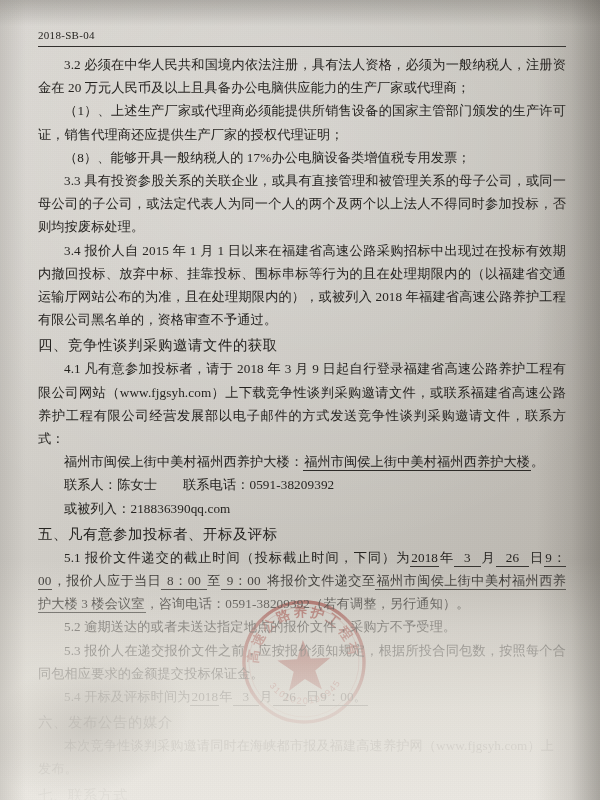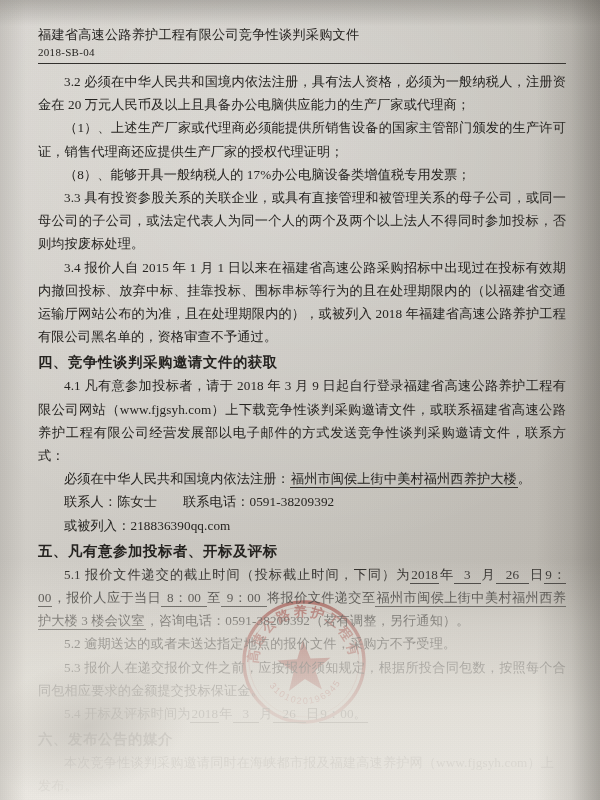--- a/index.html
+++ b/index.html
@@ -113,21 +113,21 @@
     line-height: 23.2px;
     text-align: justify;
     text-justify: inter-ideograph;
     text-indent: 26px;
     letter-spacing: 0.1px;
   }
   h2.sec {
     margin: 2px 0 0 0;
     font-size: 14.4px;
     line-height: 24px;
-    font-weight: bold;
+    font-weight: normal;
     letter-spacing: 0.6px;
     text-indent: 0;
   }
   p.sub {
     margin: 0;
     font-size: 13.2px;
     line-height: 23.2px;
     text-indent: 26px;
     letter-spacing: 0.1px;
   }
@@ -155,34 +155,33 @@
   }
   #seal svg { display: block; }
 </style>
 </head>
 <body>
 
 <div id="page">
 
   <div id="content">
 
-    <div class="hdr-title">福建省高速公路养护工程有限公司竞争性谈判采购文件</div>
     <div class="hdr-code">2018-SB-04</div>
     <div class="hdr-rule"></div>
 
     <p class="para">3.2 必须在中华人民共和国境内依法注册，具有法人资格，必须为一般纳税人，注册资金在 20 万元人民币及以上且具备办公电脑供应能力的生产厂家或代理商；</p>
     <p class="para">（1）、上述生产厂家或代理商必须能提供所销售设备的国家主管部门颁发的生产许可证，销售代理商还应提供生产厂家的授权代理证明；</p>
     <p class="para">（8）、能够开具一般纳税人的 17%办公电脑设备类增值税专用发票；</p>
     <p class="para">3.3 具有投资参股关系的关联企业，或具有直接管理和被管理关系的母子公司，或同一母公司的子公司，或法定代表人为同一个人的两个及两个以上法人不得同时参加投标，否则均按废标处理。</p>
     <p class="para">3.4 报价人自 2015 年 1 月 1 日以来在福建省高速公路采购招标中出现过在投标有效期内撤回投标、放弃中标、挂靠投标、围标串标等行为的且在处理期限内的（以福建省交通运输厅网站公布的为准，且在处理期限内的），或被列入 2018 年福建省高速公路养护工程有限公司黑名单的，资格审查不予通过。</p>
 
     <h2 class="sec">四、竞争性谈判采购邀请文件的获取</h2>
     <p class="para">4.1 凡有意参加投标者，请于 2018 年 3 月 9 日起自行登录福建省高速公路养护工程有限公司网站（www.fjgsyh.com）上下载竞争性谈判采购邀请文件，或联系福建省高速公路养护工程有限公司经营发展部以电子邮件的方式发送竞争性谈判采购邀请文件，联系方式：</p>
 
-    <p class="sub"><span>必须在中华人民共和国境内依法注册：</span><u class="fill">福州市闽侯上街中美村福州西养护大楼</u><span>。</span></p>
+    <p class="sub"><span>福州市闽侯上街中美村福州西养护大楼：</span><u class="fill">福州市闽侯上街中美村福州西养护大楼</u><span>。</span></p>
 
     <p class="sub"><span>联系人：陈女士</span><span class="inline-gap"></span><span>联系电话：</span><span>0591-38209392</span></p>
 
     <p class="sub"><span>或被列入：</span><span>218836390qq.com</span></p>
 
     <h2 class="sec">五、凡有意参加投标者、开标及评标</h2>
 
     <p class="para"><span>5.1 报价文件递交的截止时间（投标截止时间，下同）为</span><u class="fill">2018</u><span>年</span><u class="fill wide">3</u><span>月</span><u class="fill wide">26</u><span>日</span><u class="fill">9：00</u><span>，报价人应于当日</span><u class="fill mid">8：00</u><span>至</span><u class="fill mid">9：00</u><span>将报价文件递交至</span><u class="fill">福州市闽侯上街中美村福州西养护大楼 3 楼会议室</u><span>，咨询电话：0591-38209392（若有调整，另行通知）。</span></p>
 
     <p class="para">5.2 逾期送达的或者未送达指定地点的报价文件，采购方不予受理。</p>

